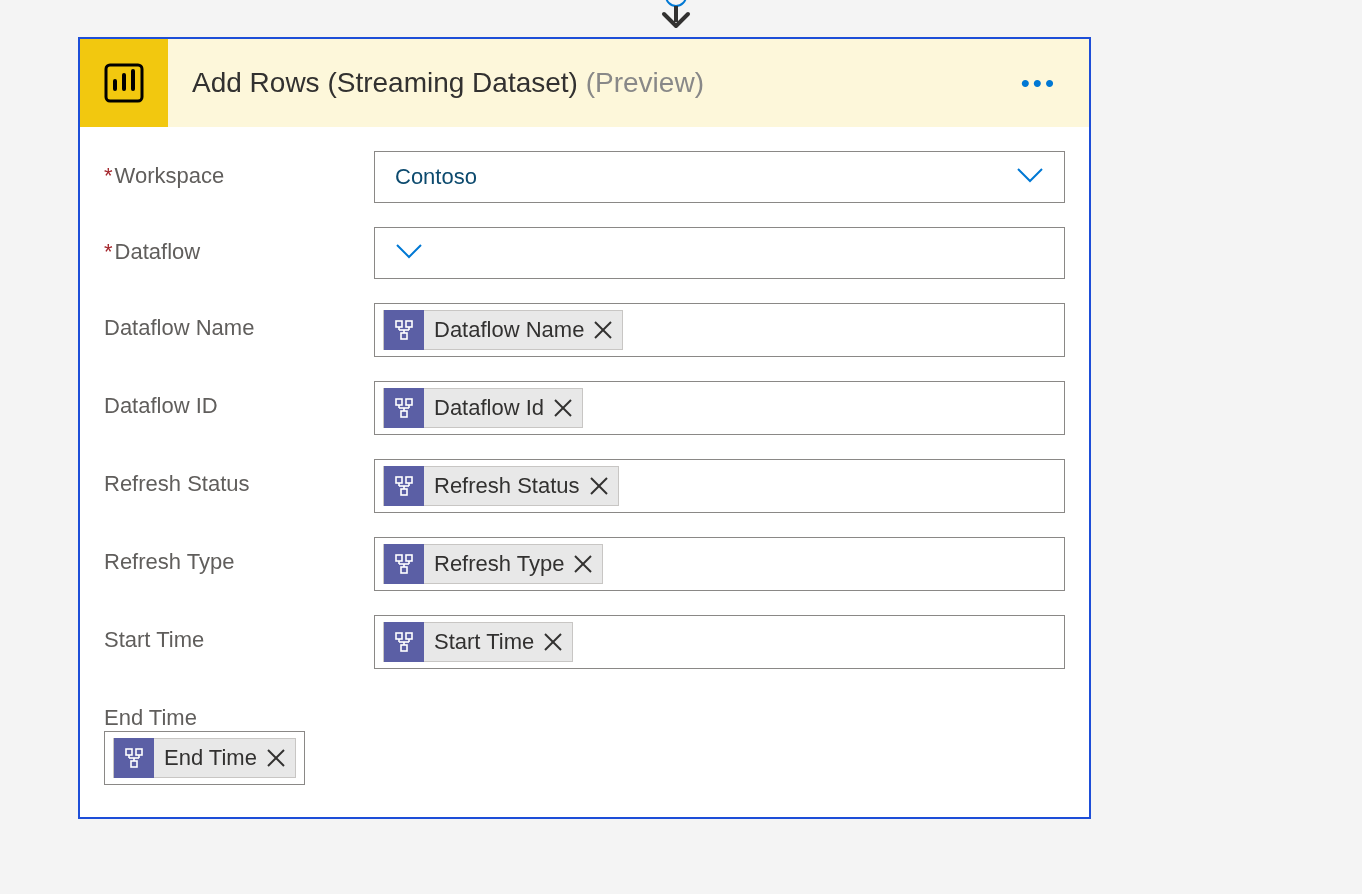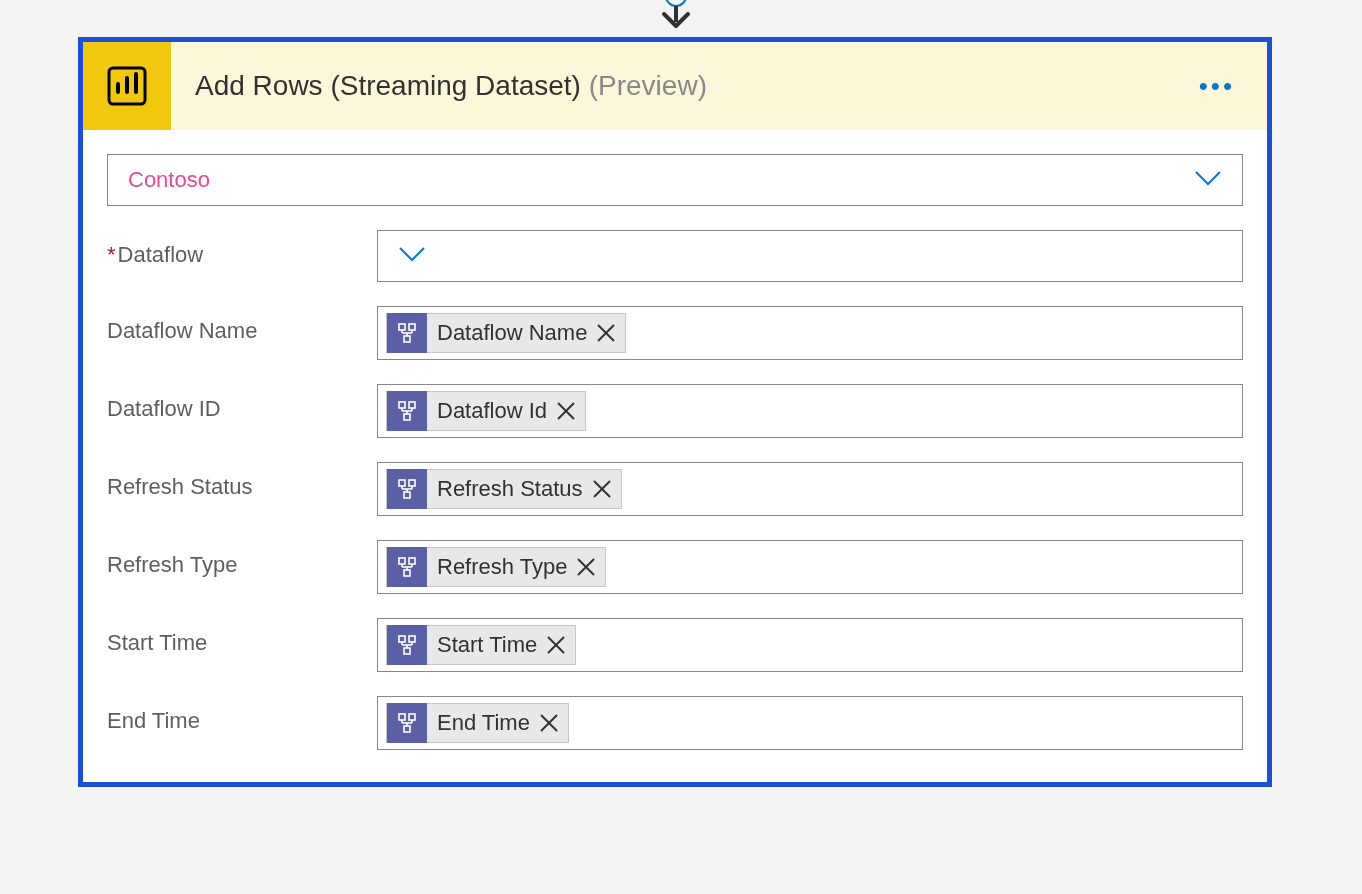--- a/index.html
+++ b/index.html
@@ -12,23 +12,23 @@
     }
     .arrow-down {
       position: absolute;
       top: -8px;
       left: 654px;
     }
     .card {
       position: absolute;
       top: 37px;
       left: 78px;
-      width: 1194px;
+      width: 1013px;
       background: #ffffff;
-      border: 5px solid #1d4ed8;
+      border: 2px solid #1d4ed8;
     }
     .card-header {
       display: flex;
       align-items: center;
       background: #fdf7da;
       height: 88px;
       padding-right: 24px;
     }
     .logo-box {
       width: 88px;
@@ -56,21 +56,21 @@
       padding: 8px;
     }
     .card-body {
       padding: 24px 24px 28px 24px;
     }
     .form-row {
       display: flex;
       align-items: flex-start;
       margin-bottom: 24px;
     }
-    .form-row:last-child { margin-bottom: 4px; }
+    .form-row:last-child { margin-bottom: 4px; flex-direction: column; }
     .form-label {
       width: 270px;
       font-size: 22px;
       color: #605e5c;
       padding-top: 12px;
       flex-shrink: 0;
     }
     .required-star {
       color: #a4262c;
       margin-right: 2px;
@@ -83,21 +83,21 @@
       align-items: center;
       justify-content: space-between;
       height: 52px;
       border: 1px solid #8a8886;
       padding: 0 20px;
       cursor: pointer;
       background: #ffffff;
     }
     .dropdown-value {
       font-size: 22px;
-      color: #ec4899;
+      color: #0c4a6e;
     }
     .chevron-icon {
       color: #0078d4;
     }
     .token-input {
       display: flex;
       align-items: center;
       min-height: 52px;
       border: 1px solid #8a8886;
       padding: 6px 8px;
@@ -155,20 +155,23 @@
     <div class="header-title">
       <span>Add Rows (Streaming Dataset)</span>
       <span class="header-preview">(Preview)</span>
     </div>
     <div class="more-menu">•••</div>
   </div>
 
   <div class="card-body">
 
     <div class="form-row">
+      <div class="form-label">
+        <span class="required-star">*</span><span>Workspace</span>
+      </div>
       <div class="form-control-wrap">
         <div class="dropdown">
           <span class="dropdown-value">Contoso</span>
           <span class="chevron-icon">
             <svg width="28" height="16" viewBox="0 0 28 16">
                 <polyline points="2,2 14,14 26,2" fill="none" stroke="#0078d4" stroke-width="2"></polyline>
               </svg>
           </span>
         </div>
       </div>

